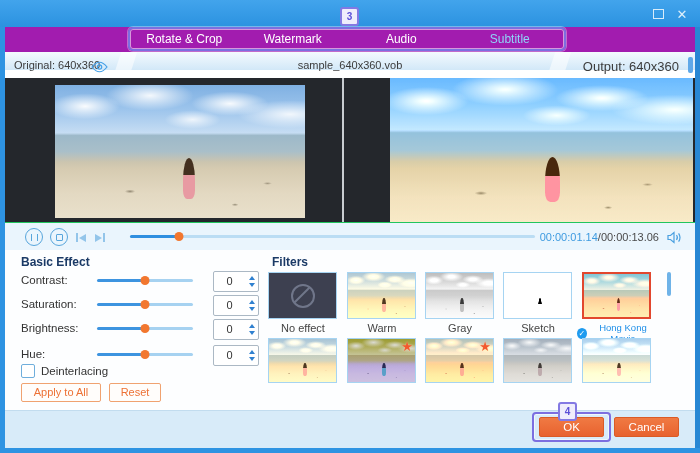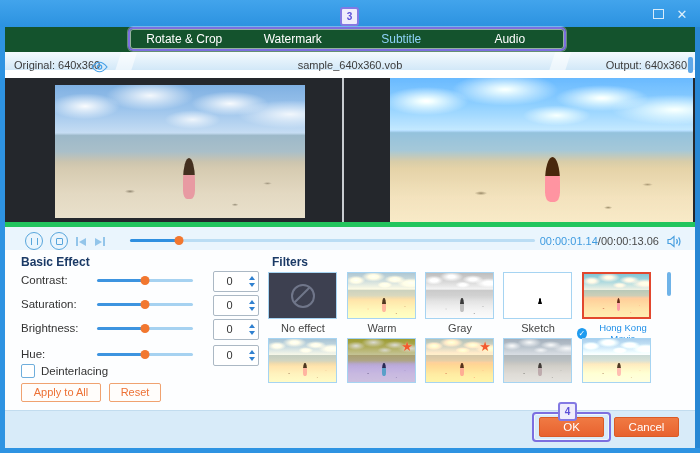--- a/index.html
+++ b/index.html
@@ -11,39 +11,39 @@
   .win-btn{position:absolute;top:6px;width:16px;height:16px;display:flex;align-items:center;
            justify-content:center;color:#DCEFFB;font-size:13px;cursor:default;}
   .win-btn.max{right:34px;}
   .win-btn.close{right:10px;}
   .max-box{width:9px;height:8px;border:1.5px solid #D8ECFA;display:block;}
   .edge{position:absolute;background:#2E93E2;}
   .edge-left{left:0;top:27px;width:5px;height:421px;}
   .edge-right{right:0;top:27px;width:5px;height:421px;background:#2887D4;}
   .edge-bottom{left:0;top:448px;width:700px;height:5px;}
   
-  .tabbar{position:absolute;left:0;top:27px;width:700px;height:25px;background:#14532d;}
+  .tabbar{position:absolute;left:0;top:27px;width:700px;height:25px;background:#a21caf;}
   .tab-annotation{position:absolute;left:128px;top:0px;width:438px;height:24px;box-sizing:border-box;
             border:2px solid #7C6FE0;border-radius:5px;display:flex;
             box-shadow:inset 0 0 0 1px rgba(255,255,255,.55), 0 0 0 1px rgba(255,255,255,.35);}
   .tab{flex:1;text-align:center;font-size:12px;line-height:20px;color:#FFFFFF;cursor:pointer;}
   .tab.active{background:linear-gradient(180deg,#EDF7FE,#CFE9FA);color:#14386B;}
   .tab.subtitle{color:#8FD3F8;}
   .badge{position:absolute;width:15px;height:15px;background:#EFEDFC;border:2px solid #8379E3;
          border-radius:3px;color:#5B4FD8;font-size:10px;font-weight:bold;text-align:center;
          line-height:15px;z-index:30;}
   .badge3{left:340px;top:7px;}
   .badge4{left:558px;top:402px;}
   
   .header{position:absolute;left:5px;top:52px;width:690px;height:18px;
           background:linear-gradient(180deg,#F4FAFE,#D2E8F8);}
   .hdr-left{position:absolute;left:9px;top:7px;font-size:11px;color:#3C3C3C;}
   .eye{position:absolute;left:86px;top:7px;cursor:pointer;}
   .hdr-file{position:absolute;left:0;right:0;top:7px;text-align:center;font-size:11px;color:#3C3C3C;}
-  .hdr-right{position:absolute;right:8px;top:7px;font-size:11px;color:#3C3C3C;}
+  .hdr-right{position:absolute;right:16px;top:7px;font-size:13px;color:#3C3C3C;}
   .hdr-cut{position:absolute;top:0;width:16px;height:26px;transform:skewX(-18deg);
            background:rgba(255,255,255,.55);}
   .hdr-scroll{position:absolute;right:2px;top:5px;width:5px;height:16px;border-radius:2px;background:#5FA8E8;}
   
   .preview{position:absolute;left:5px;top:78px;width:690px;height:144px;background:#24272C;}
   .video{position:absolute;overflow:hidden;background:#000;}
   .video.left{left:50px;top:7px;width:250px;height:133px;}
   .video.right{left:385px;top:0;width:303px;height:144px;}
   .divider{position:absolute;left:337px;top:0;width:2px;height:144px;background:#C9CDD1;cursor:col-resize;}
   
@@ -58,21 +58,21 @@
     radial-gradient(ellipse 16% 10% at 55% 26%, rgba(255,255,255,.8), transparent 70%),
     radial-gradient(ellipse 3% 2% at 30% 80%, rgba(70,60,40,.5), transparent 70%),
     radial-gradient(ellipse 2% 1.5% at 72% 90%, rgba(70,60,40,.5), transparent 70%),
     radial-gradient(ellipse 2.5% 1.5% at 85% 74%, rgba(70,60,40,.4), transparent 70%);}
   .beach::after{content:"";position:absolute;left:51%;top:55%;width:5%;height:31%;
     background:linear-gradient(180deg,#44301F 0 42%,#E89AA2 42% 100%);
     border-radius:50% 50% 35% 35% / 55% 55% 22% 22%;}
   .fx-out{filter:saturate(1.5) contrast(1.08) brightness(1.01);}
   
   .controls{position:absolute;left:5px;top:222px;width:690px;height:28px;
-            background:#EAF5FD;border-top:5px solid #22c55e;box-sizing:border-box;}
+            background:#EAF5FD;border-top:1px solid #22c55e;box-sizing:border-box;}
   .circle-btn{position:absolute;top:5px;width:16px;height:16px;border:1.5px solid #58A6DC;
               border-radius:50%;display:flex;align-items:center;justify-content:center;cursor:pointer;}
   .btn-pause{left:20px;}
   .btn-stop{left:45px;}
   .pause-bars{width:5px;height:7px;border-left:1.5px solid #58A6DC;border-right:1.5px solid #58A6DC;}
   .stop-square{width:5px;height:5px;border:1.5px solid #58A6DC;border-radius:1px;}
   .step-icon{position:absolute;top:10px;display:flex;align-items:center;gap:1px;cursor:pointer;}
   .step-prev{left:71px;}
   .step-next{left:90px;}
   .sbar{width:2px;height:9px;background:#93C5EA;}
@@ -165,22 +165,22 @@
     <div class="win-btn max">
       <span class="max-box"></span>
     </div>
     <div class="win-btn close">✕</div>
   </div>
 
   <div class="tabbar">
     <div class="tab-annotation">
       <div class="tab">Rotate &amp; Crop</div>
       <div class="tab">Watermark</div>
+      <div class="tab">Audio</div>
       <div class="tab subtitle">Subtitle</div>
-      <div class="tab">Audio</div>
     </div>
   </div>
   <div class="badge badge3">3</div>
 
   <div class="header">
     <span class="hdr-left">Original: 640x360</span>
     <span class="eye">
       <svg width="17" height="12" viewBox="0 0 17 12">
         <path d="M1 6 Q8.5 -3.5 16 6 Q8.5 15.5 1 6 z" fill="none" stroke="#44A0E8" stroke-width="1.2"></path>
         <circle cx="8.5" cy="6" r="2.2" fill="none" stroke="#44A0E8" stroke-width="1.2"></circle>

